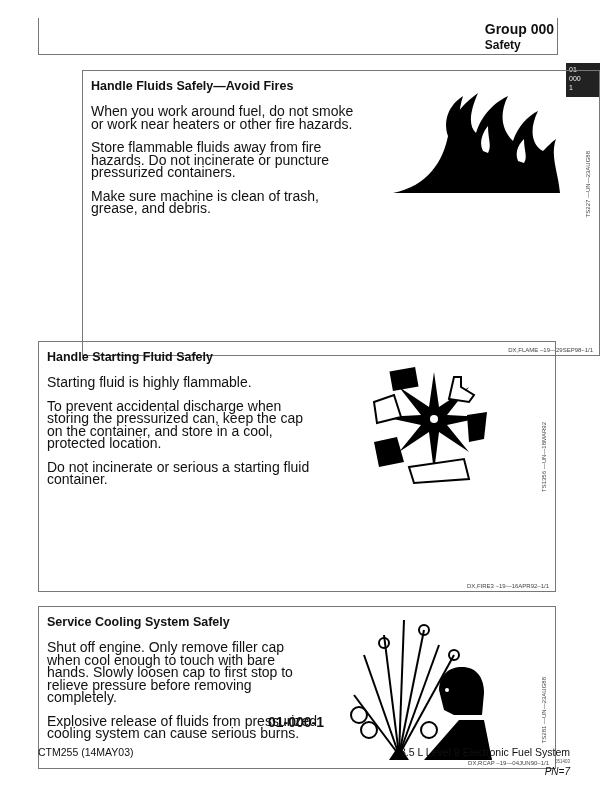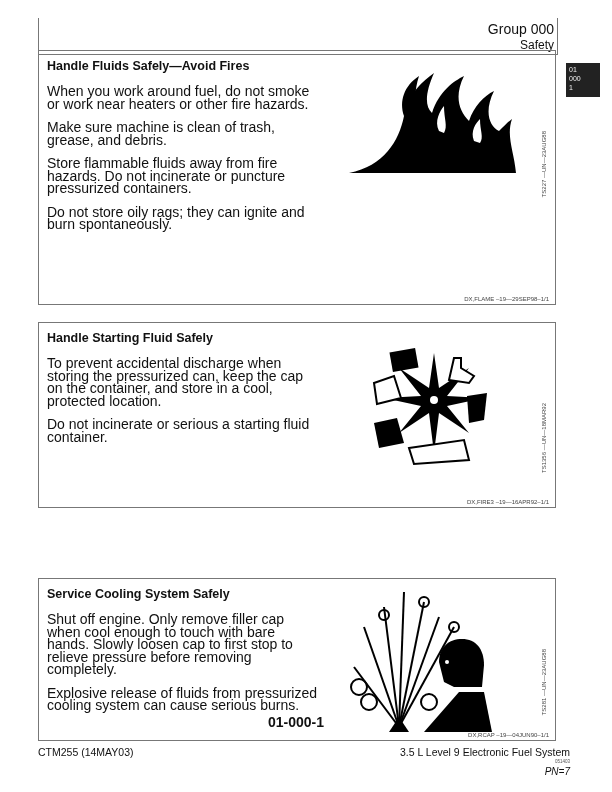--- a/index.html
+++ b/index.html
@@ -1,21 +1,21 @@
 <!DOCTYPE html>
 <html><head>
 <meta charset="utf-8">
 <style>
   html, body { margin: 0; padding: 0; background: #ffffff; }
   body { width: 612px; height: 792px; position: relative; overflow: hidden;
          font-family: "Liberation Sans", sans-serif; color: #111; }
   .abs { position: absolute; }
   .header-box { left: 38px; top: 18px; width: 518px; height: 36px;
                 border-left: 1px solid #777; border-right: 1px solid #777; border-bottom: 1px solid #777; }
-  .group-title { right: 58px; top: 22px; text-align: right; font-weight: normal; font-size: 14px; line-height: 15px; }
+  .group-title { right: 58px; top: 22px; text-align: left; font-weight: bold; font-size: 14px; line-height: 15px; }
   .group-title .l2 { font-size: 12px; line-height: 17px; }
   .tab-marker { left: 566px; top: 63px; width: 34px; height: 34px; background: #222; color: #eee;
                 font-size: 7px; line-height: 9px; padding: 2px 0 0 3px; box-sizing: border-box; }
   .section { left: 38px; width: 518px; border-top: 1px solid #777; border-left: 1px solid #777;
              border-right: 1px solid #777; border-bottom: 1px solid #777; box-sizing: border-box; }
   .sec-title { position: absolute; left: 8px; top: 8px; font-weight: bold; font-size: 12.5px; }
   .sec-body { position: absolute; left: 8px; top: 34px; width: 270px; font-size: 14px; line-height: 12.5px; }
   .sec-body p { margin: 0 0 11px 0; }
   .fig-code { position: absolute; right: 8px; font-size: 6px; color: #444;
               writing-mode: vertical-rl; transform: rotate(180deg); white-space: nowrap; }
@@ -35,59 +35,59 @@
   <div>Group 000</div>
   <div class="l2">Safety</div>
 </div>
 
 <div class="abs tab-marker">
   <div>01</div>
   <div>000</div>
   <div>1</div>
 </div>
 
-<div class="abs section" style="top:50px;height:255px;">
+<div class="abs section" style="top:70px;height:286px;margin-left:44px;">
   <div class="sec-title">Handle Fluids Safely—Avoid Fires</div>
   <div class="sec-body">
     <p>When you work around fuel, do not smoke or work near heaters or other fire hazards.</p>
+    <p>Store flammable fluids away from fire hazards. Do not incinerate or puncture pressurized containers.</p>
     <p>Make sure machine is clean of trash, grease, and debris.</p>
-    <p>Store flammable fluids away from fire hazards. Do not incinerate or puncture pressurized containers.</p>
-    <p>Do not store oily rags; they can ignite and burn spontaneously.</p>
   </div>
   <svg class="illus" style="left:305px;top:20px;" width="180" height="110" viewBox="0 0 180 110">
     <path d="M5 102 C40 95 55 70 60 45 C65 20 80 10 90 2 C82 20 80 35 88 42 C95 20 110 10 120 5 C110 25 115 40 125 50 C130 35 140 25 150 20 C140 40 145 55 155 60 C160 55 165 50 168 48 C162 65 170 80 172 102 Z" fill="#000"></path>
     <path d="M60 45 C55 30 60 15 75 5 C70 20 72 30 70 40 Z" fill="#000"></path>
     <path d="M95 60 C90 50 96 40 100 35 C100 48 104 55 100 62 Z" fill="#fff"></path>
     <path d="M130 70 C126 60 132 52 136 48 C136 60 140 66 136 72 Z" fill="#fff"></path>
   </svg>
   <div class="fig-code" style="top:80px;">TS227 —UN—23AUG88</div>
   <div class="ref-code">DX,FLAME   –19—29SEP98–1/1</div>
 </div>
 
-<div class="abs section" style="top:322px;height:186px;">
+<div class="abs section" style="top:341px;height:251px;">
   <div class="sec-title">Handle Starting Fluid Safely</div>
   <div class="sec-body">
+    <p>Starting fluid is highly flammable.</p>
     <p>To prevent accidental discharge when storing the pressurized can, keep the cap on the container, and store in a cool, protected location.</p>
     <p>Do not incinerate or serious a starting fluid container.</p>
   </div>
   <svg class="illus" style="left:330px;top:15px;" width="130" height="130" viewBox="0 0 130 130">
     <polygon points="65,15 70,50 100,30 78,58 115,60 78,68 100,95 70,75 65,115 60,75 30,95 52,68 15,60 52,58 30,30 60,50" fill="#000"></polygon>
     <circle cx="65" cy="62" r="4" fill="#fff"></circle>
     <rect x="22" y="12" width="26" height="20" fill="#000" transform="rotate(-10 35 22)"></rect>
     <path d="M85 20 L92 20 L92 30 L105 38 L100 45 L80 42 Z" fill="#fff" stroke="#000" stroke-width="2"></path>
     <path d="M5 45 L25 38 L32 60 L8 66 Z" fill="#fff" stroke="#000" stroke-width="2"></path>
     <path d="M98 58 L118 55 L115 82 L100 85 Z" fill="#000"></path>
     <path d="M5 85 L28 80 L35 105 L10 110 Z" fill="#000"></path>
     <path d="M40 110 L95 102 L100 122 L45 126 Z" fill="#fff" stroke="#000" stroke-width="2"></path>
   </svg>
   <div class="fig-code" style="top:80px;">TS1356 —UN—18MAR92</div>
   <div class="ref-code">DX,FIRE3   –19—16APR92–1/1</div>
 </div>
 
-<div class="abs section" style="top:578px;height:163px;padding-left:31px;">
+<div class="abs section" style="top:606px;height:163px;padding-left:31px;">
   <div class="sec-title">Service Cooling System Safely</div>
   <div class="sec-body">
     <p>Shut off engine. Only remove filler cap when cool enough to touch with bare hands. Slowly loosen cap to first stop to relieve pressure before removing completely.</p>
     <p>Explosive release of fluids from pressurized cooling system can cause serious burns.</p>
   </div>
   <svg class="illus" style="left:305px;top:8px;" width="150" height="145" viewBox="0 0 150 145">
     <g stroke="#000" stroke-width="2" fill="none">
       <line x1="55" y1="140" x2="20" y2="40"></line>
       <line x1="55" y1="140" x2="40" y2="20"></line>
       <line x1="55" y1="140" x2="60" y2="5"></line>

